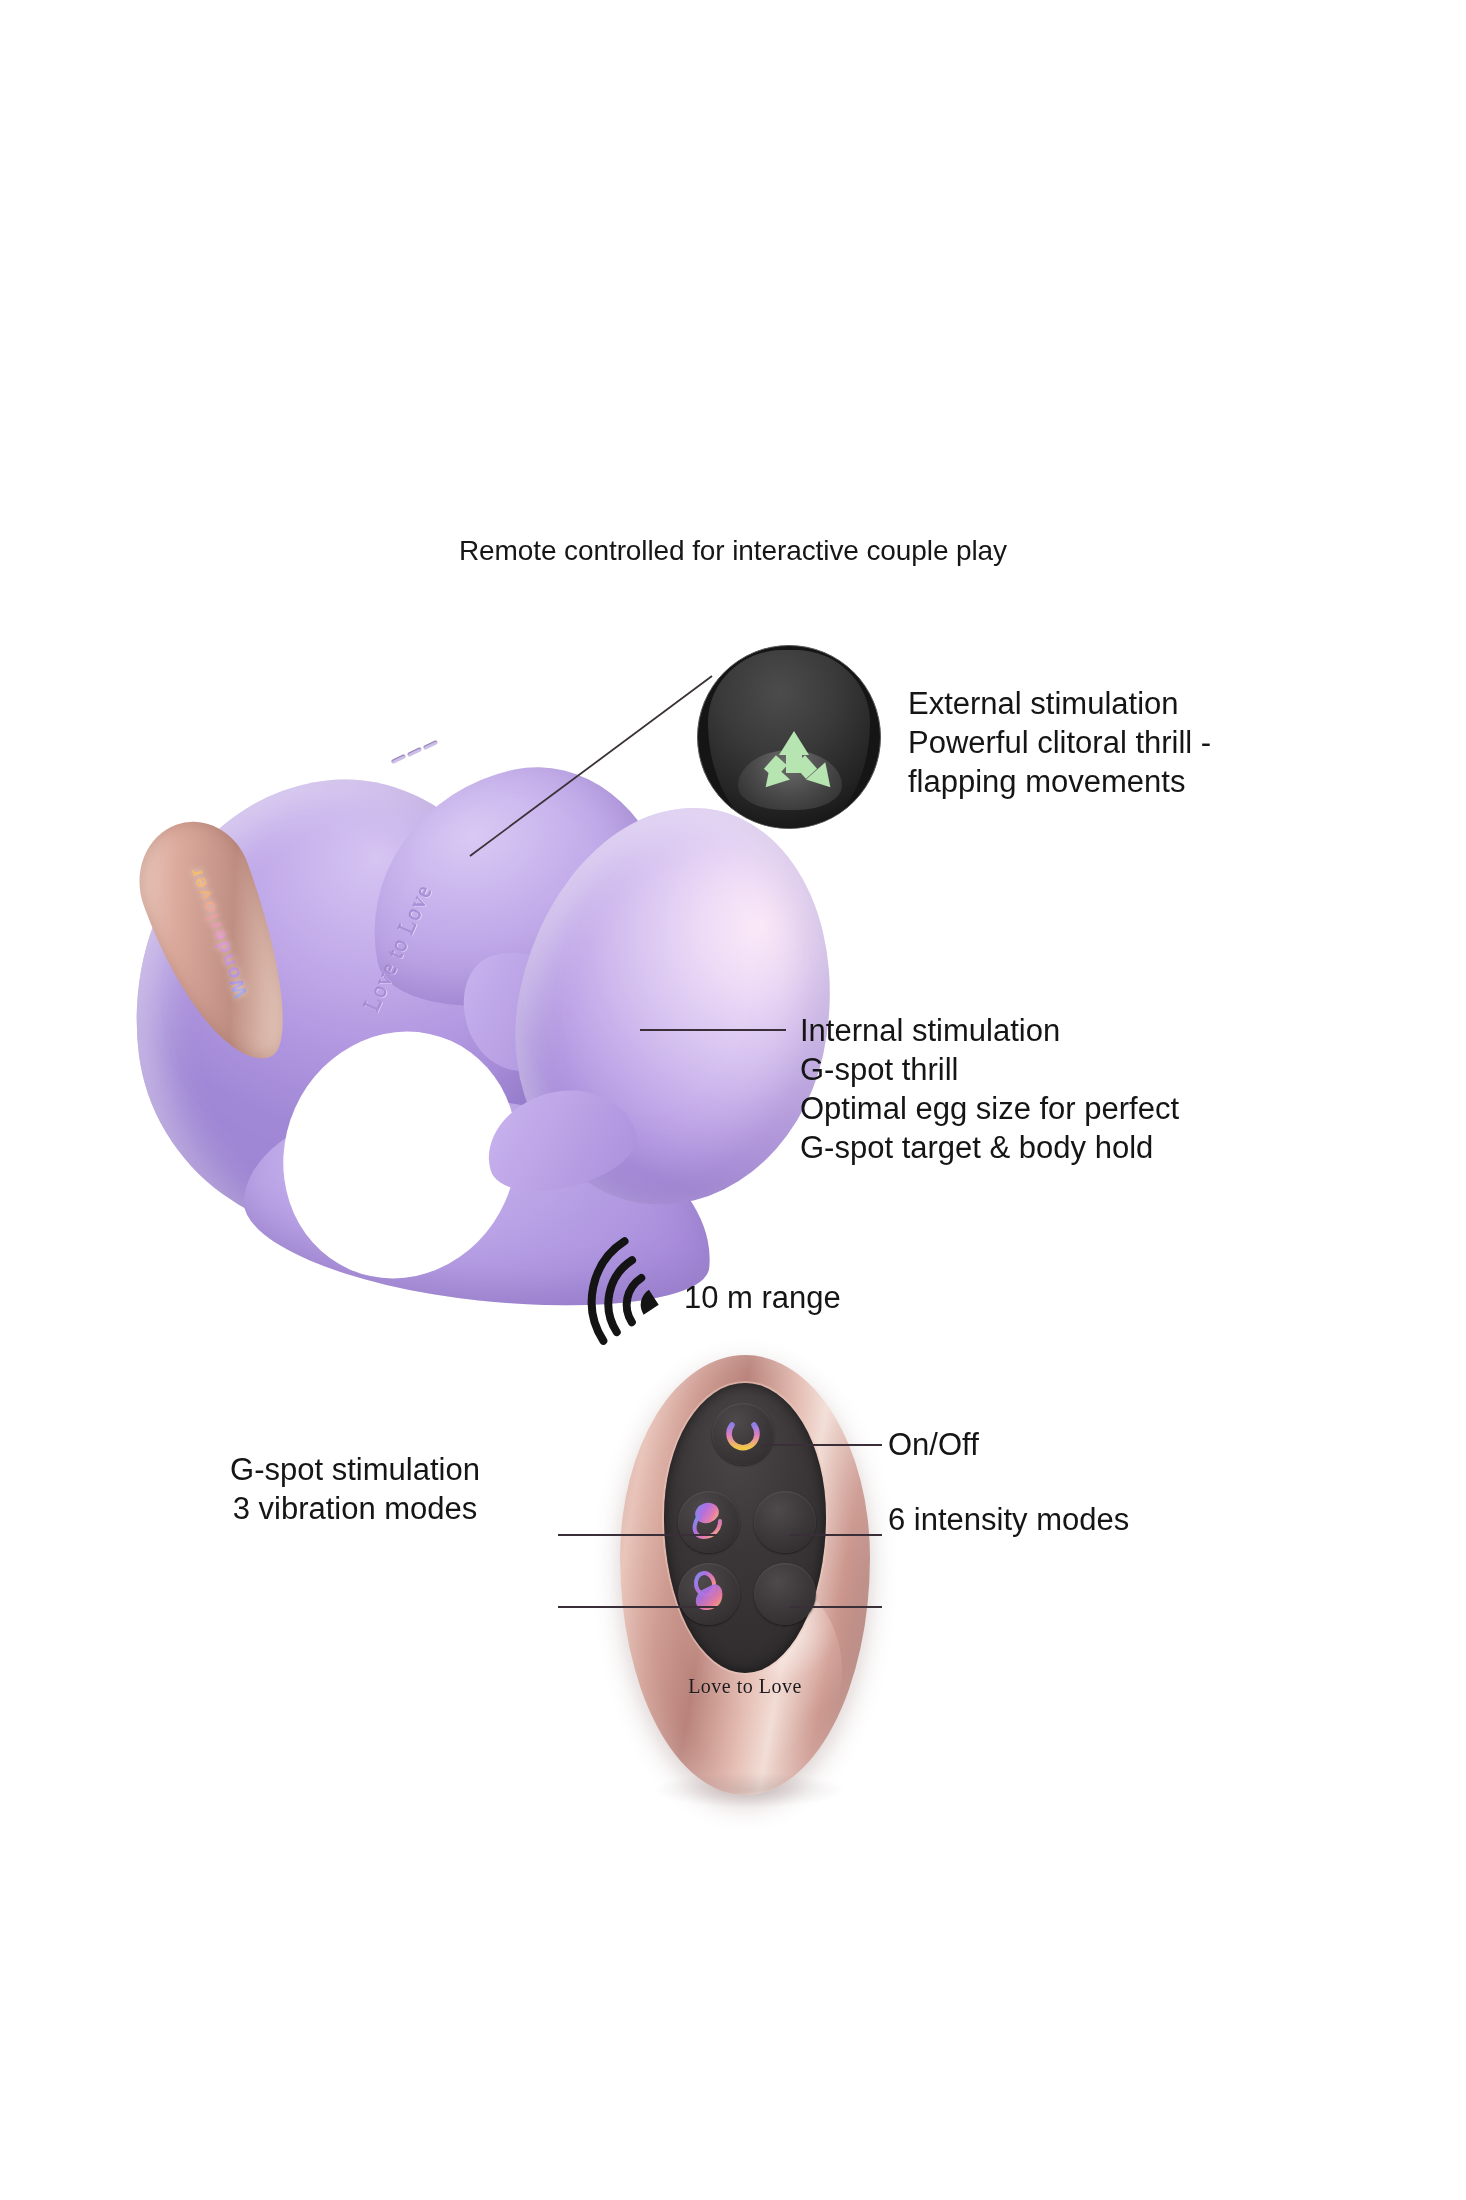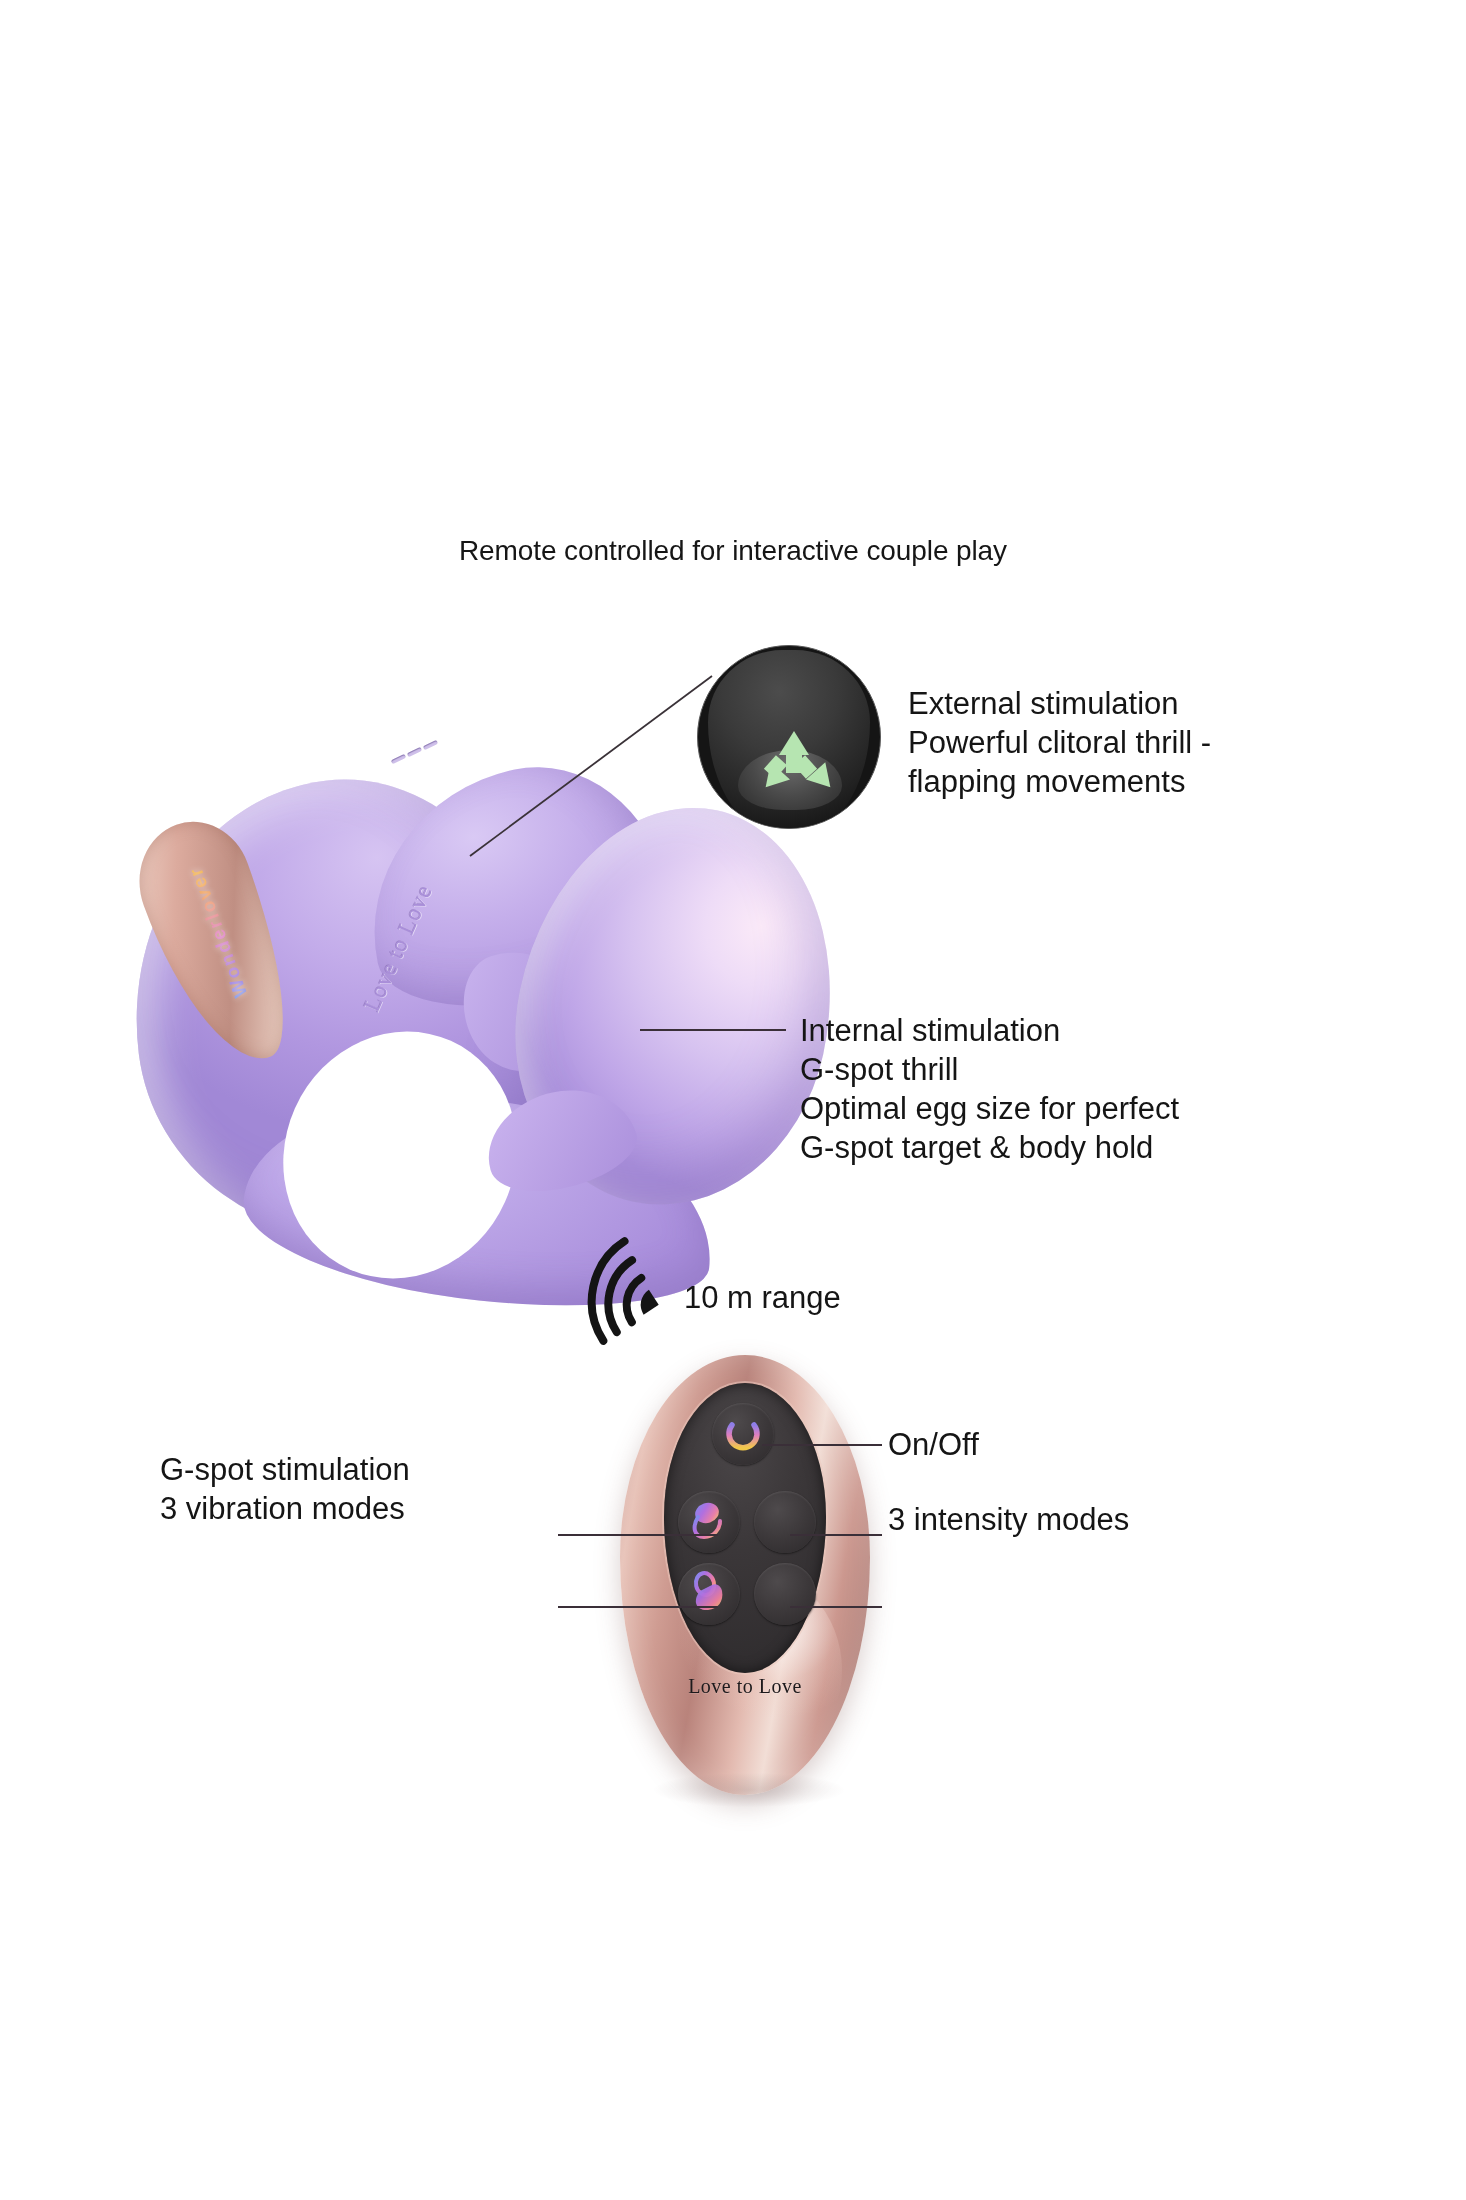--- a/index.html
+++ b/index.html
@@ -21,21 +21,21 @@
   #subtitle{
     font-size:28px;line-height:46px;font-weight:400;letter-spacing:-0.1px;
     color:#161616;margin-top:13px;
   }
 
   
   .ann{font-size:31px;line-height:39px;color:#151515;white-space:pre-line;}
   #ext-text{left:908px;top:684px;width:430px;}
   #int-text{left:800px;top:1011px;width:520px;}
   #range-text{left:684px;top:1280px;font-size:31px;color:#151515;}
-  #lbl-gspot{left:160px;top:1450px;width:390px;text-align:left;}
+  #lbl-gspot{left:160px;top:1450px;width:390px;text-align:center;}
   #lbl-clit{left:160px;top:1548px;width:390px;text-align:right;}
   #lbl-onoff{left:888px;top:1425px;width:330px;}
   #lbl-intensity{left:888px;top:1500px;width:360px;}
 
   
   .lead{background:#3a2f38;}
   .lead-h{height:2px;}
 
   
   #product{left:135px;top:700px;width:640px;height:620px;}
@@ -360,15 +360,15 @@
 
   <div class="abs lead lead-h" style="left:558px;top:1534px;width:160px;"></div>
   <div class="abs lead lead-h" style="left:558px;top:1606px;width:160px;"></div>
   <div class="abs lead lead-h" style="left:762px;top:1444px;width:120px;"></div>
   <div class="abs lead lead-h" style="left:790px;top:1534px;width:92px;"></div>
   <div class="abs lead lead-h" style="left:790px;top:1606px;width:92px;"></div>
 
   <div class="abs ann" id="lbl-gspot">G-spot stimulation
 3 vibration modes</div>
   <div class="abs ann" id="lbl-onoff">On/Off</div>
-  <div class="abs ann" id="lbl-intensity">3 intensity modes</div>
+  <div class="abs ann" id="lbl-intensity">6 intensity modes</div>
 
 </div>
 
 </body></html>

